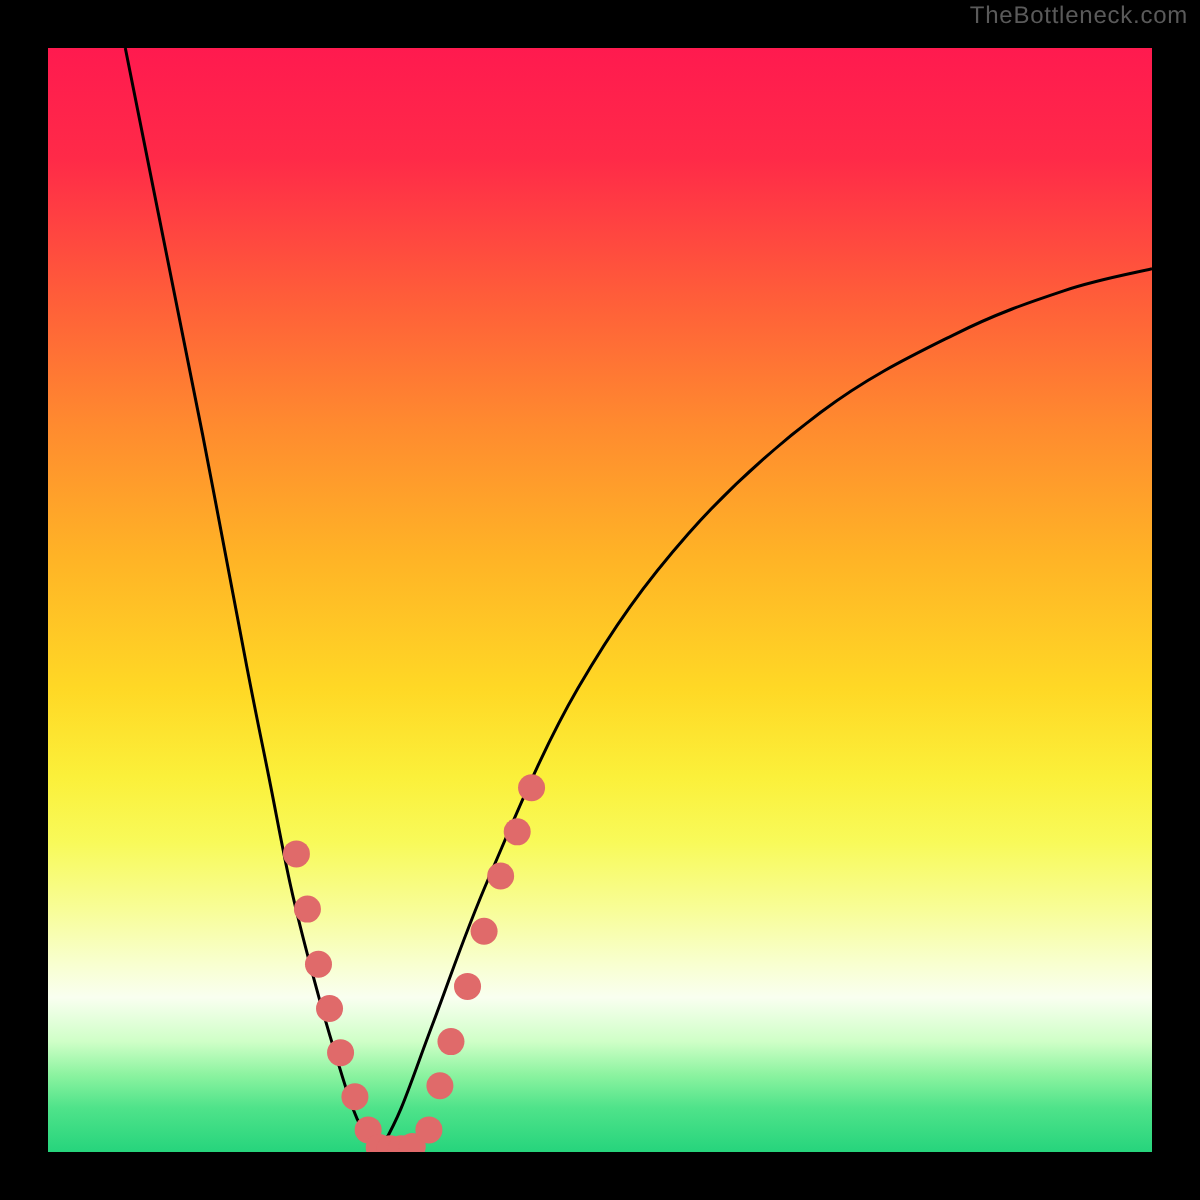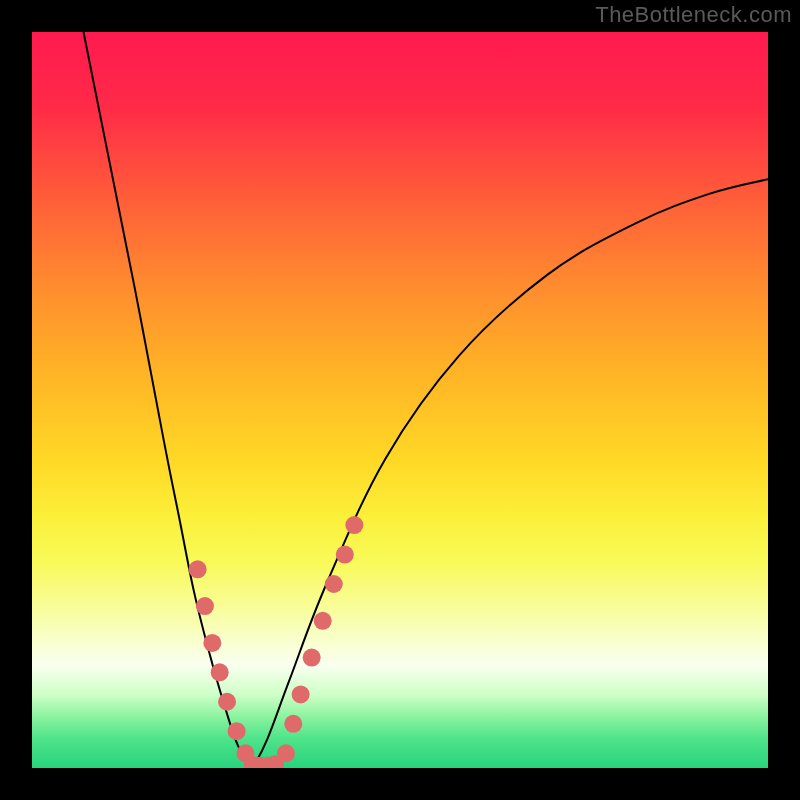--- a/index.html
+++ b/index.html
@@ -61,21 +61,21 @@
   }
   .marker {
     fill: #e06a6a;
     stroke: none;
   }
   .watermark {
     position: absolute;
     top: 2px;
     right: 8px;
     color: #5a5a5a;
-    font-size: 22px;
+    font-size: 16px;
     font-weight: 500;
     z-index: 5;
     letter-spacing: 0.5px;
   }
 </style>
 </head>
 <body>
 
 <div class="frame">
   <div class="watermark">TheBottleneck.com</div>

